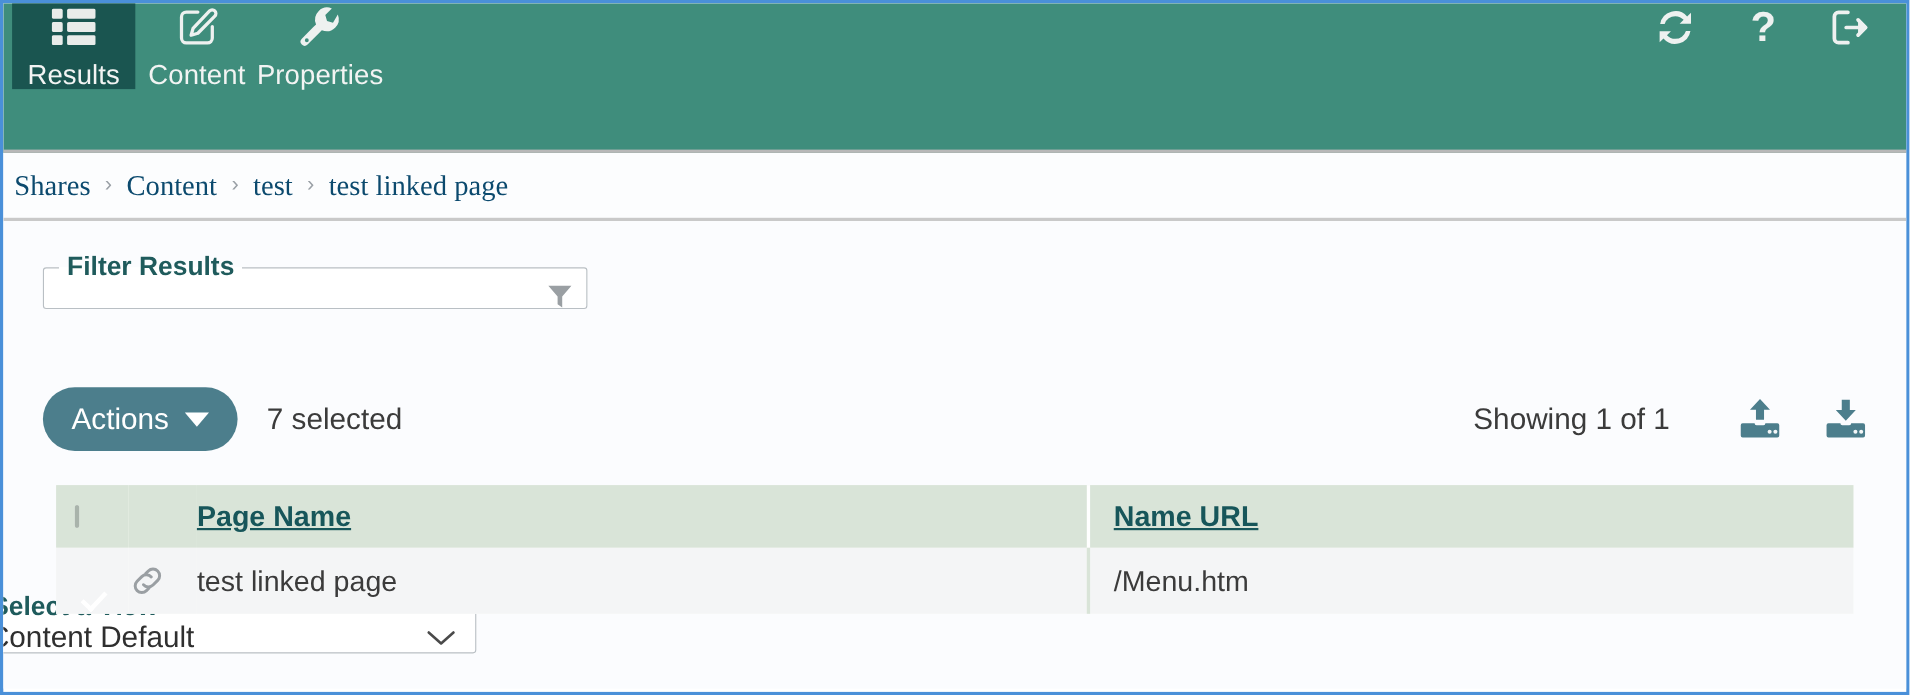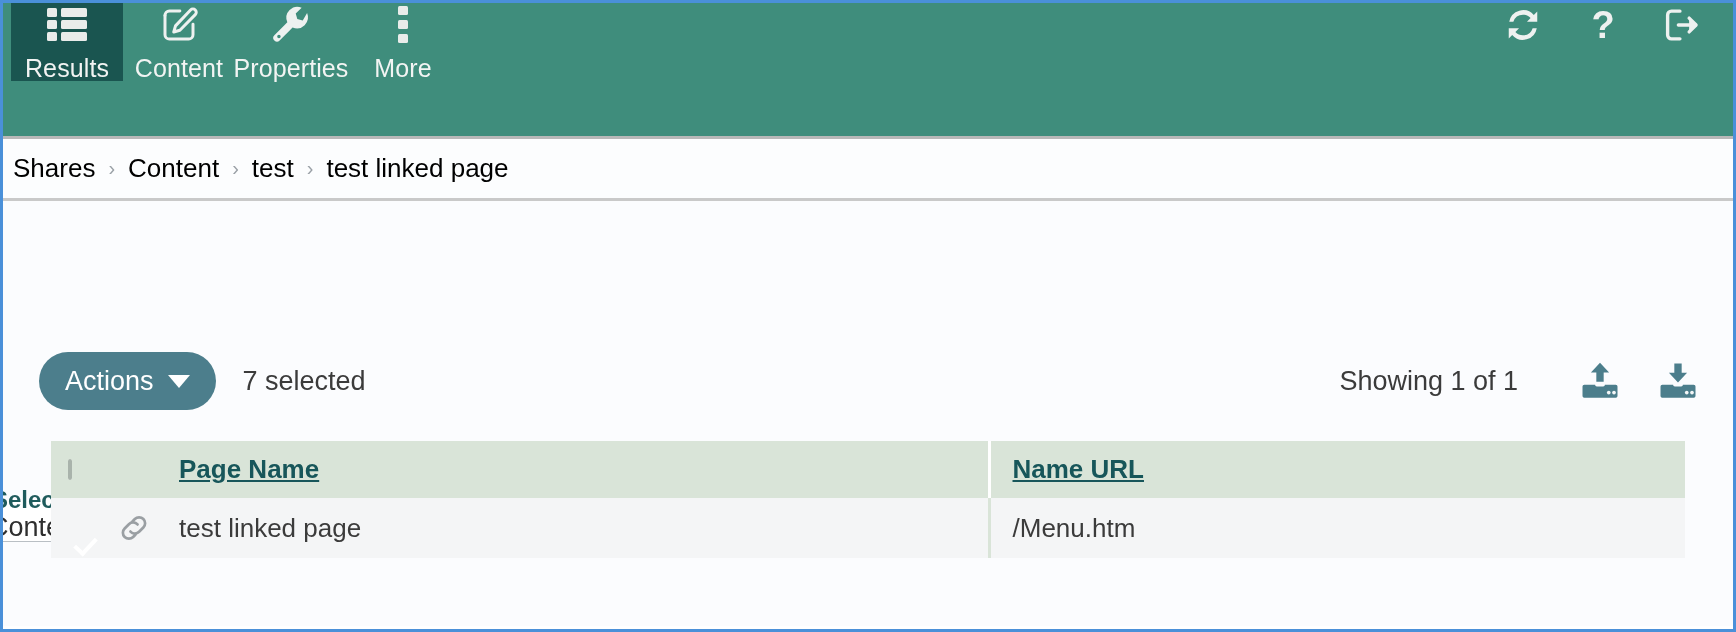--- a/index.html
+++ b/index.html
@@ -78,23 +78,24 @@
     height: 62px;
     background: #fcfdfe;
     border-bottom: 3px solid #c9c9c9;
     display: flex;
     align-items: center;
     padding-left: 10px;
     gap: 0px;
   }
   .crumb {
     font-size: 26px;
-    color: #000000;
+    color: #0c4a6e;
     cursor: pointer;
     white-space: nowrap;
+    font-family: Liberation Serif, serif;
   }
   .crumb.last { cursor: default; }
   .crumb-sep {
     color: #9aa0a6;
     font-size: 20px;
     padding: 0 13px;
     user-select: none;
   }
 
   
@@ -318,30 +319,20 @@
 
       <div class="nav-tab">
         <span class="tab-icon">
           <svg width="42" height="42" viewBox="0 0 24 24" fill="#eef1f0">
             <path d="M21.2 5.2a6.3 6.3 0 0 1-8.3 8.2l-1.4 1.4-6 6a2.1 2.1 0 0 1-3-3l6-6 1.4-1.4a6.3 6.3 0 0 1 8.2-8.3l-3.4 3.4.9 3.1 3.1.9zM5.1 19.6a1 1 0 1 0 0-2 1 1 0 0 0 0 2z"></path>
           </svg>
         </span>
         <span class="tab-label">Properties</span>
       </div>
 
-      <div class="nav-tab">
-        <span class="tab-icon">
-          <svg width="12" height="40" viewBox="0 0 12 40">
-            <rect x="1" y="1" width="10" height="9" rx="1.5" fill="#e9ecea"></rect>
-            <rect x="1" y="15" width="10" height="9" rx="1.5" fill="#e9ecea"></rect>
-            <rect x="1" y="29" width="10" height="9" rx="1.5" fill="#e9ecea"></rect>
-          </svg>
-        </span>
-        <span class="tab-label">More</span>
-      </div>
 
     </div>
 
     <div class="nav-right">
 
       <div class="nav-icon-btn">
         <svg width="38" height="38" viewBox="0 0 24 24" fill="#eef1f0">
           <path d="M12 5.5c1.9 0 3.6.8 4.8 2.1l-2.3 2.3H21V3.5l-2.2 2.2A8.9 8.9 0 0 0 3.3 10h2.6A6.4 6.4 0 0 1 12 5.5z"></path>
           <path d="M12 18.5a6.4 6.4 0 0 1-4.8-2.1l2.3-2.3H3v6.4l2.2-2.2A8.9 8.9 0 0 0 20.7 14h-2.6a6.4 6.4 0 0 1-6.1 4.5z"></path>
         </svg>
@@ -367,20 +358,31 @@
     <span class="crumb-sep">›</span>
     <span class="crumb">Content</span>
     <span class="crumb-sep">›</span>
     <span class="crumb">test</span>
     <span class="crumb-sep">›</span>
     <span class="crumb last">test linked page</span>
   </div>
 
   <div class="content">
 
+    <fieldset class="field-box filter-fieldset">
+      <legend>Filter Results</legend>
+      <div class="filter-input-wrap">
+        <input class="filter-input" type="text" placeholder="" style="">
+        <span class="funnel-icon">
+          <svg width="28" height="28" viewBox="0 0 24 24" fill="#9a9fa3">
+            <path d="M3 4h18l-7.2 8.5V21l-3.6-2.4v-6.1z"></path>
+          </svg>
+        </span>
+      </div>
+    </fieldset>
 
     <div class="include-children">
       <span class="cb-empty"></span>
       <span class="lbl">Include Children</span>
     </div>
 
     <fieldset class="field-box view-fieldset">
       <legend>Select a View</legend>
       <div class="select-wrap">
         <span class="select-value">Content Default</span>

